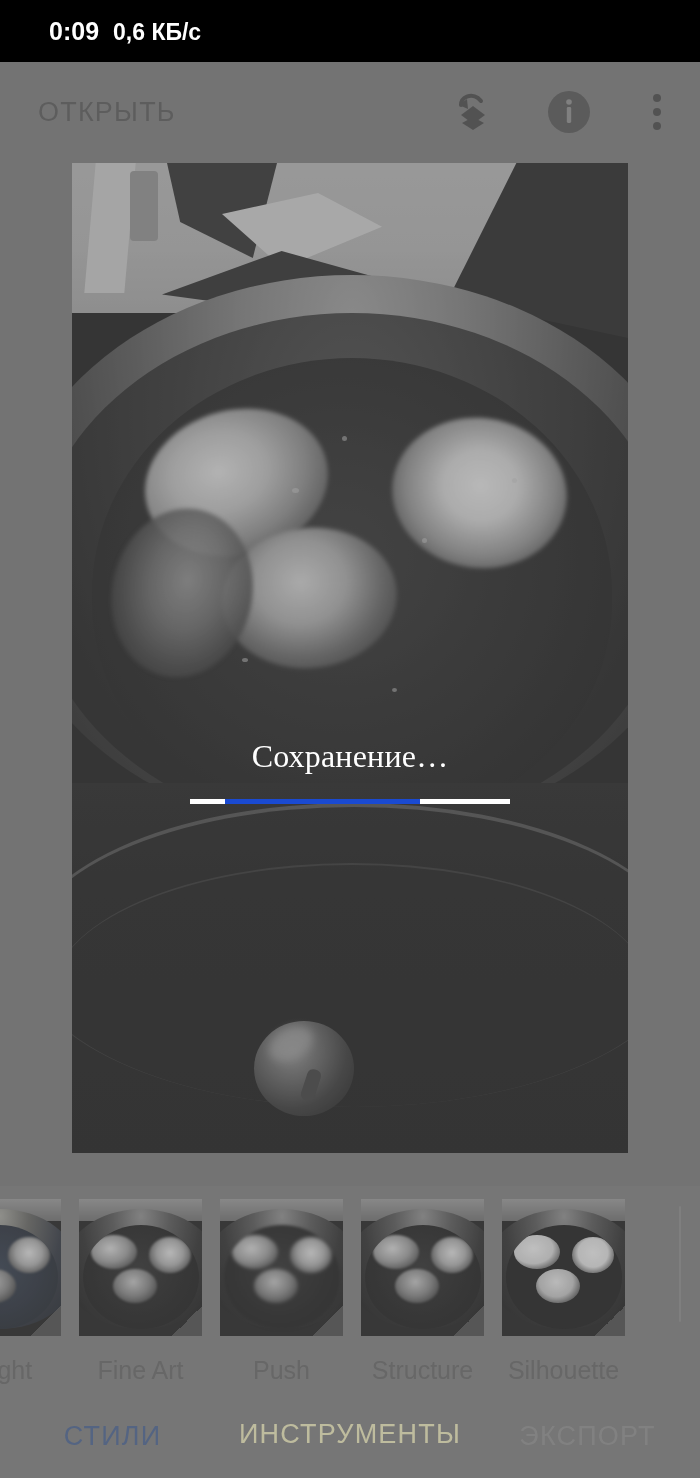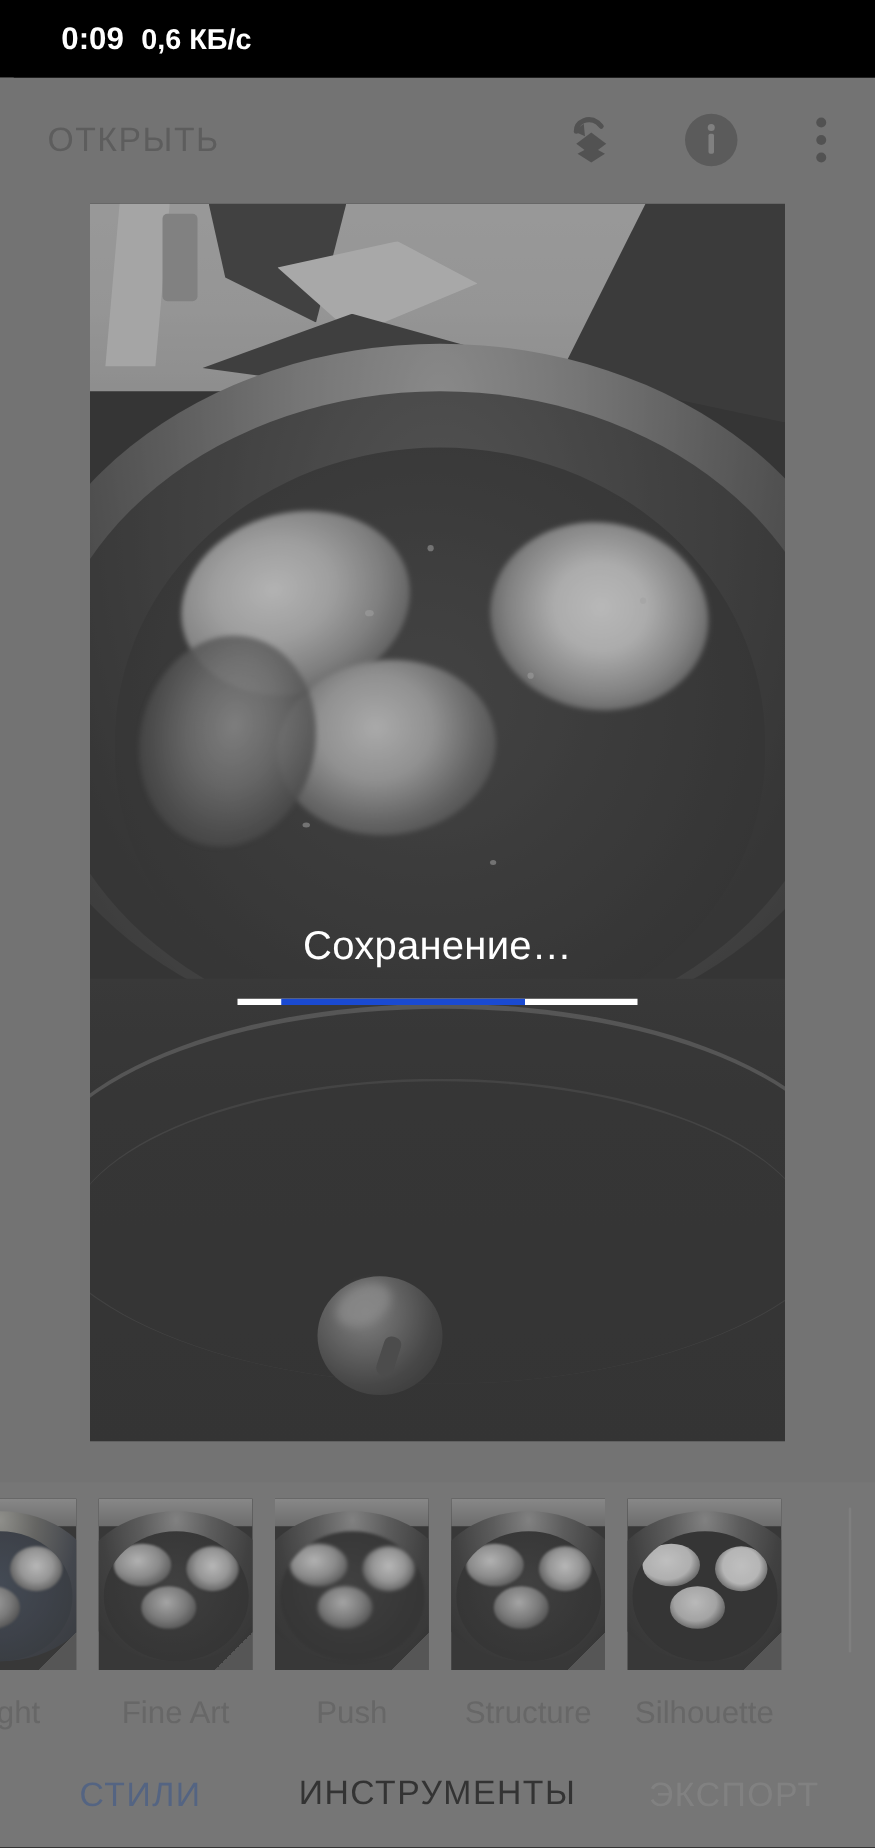--- a/index.html
+++ b/index.html
@@ -170,20 +170,21 @@
     border-radius: 50%;
     background: #3a3a3a;
   }
 
   
   .canvas-area {
     position: absolute;
     top: 100px; left: 0;
     width: 700px;
     height: 1024px;
+    font-family: Liberation Serif, serif;
   }
   .photo {
     position: absolute;
     left: 72px;
     top: 1px;
     width: 556px;
     height: 990px;
     overflow: hidden;
     background: #050505;
   }
@@ -497,21 +498,21 @@
     padding-top: 22px;
     box-sizing: border-box;
   }
   .tab-label {
     font-size: 27px;
     letter-spacing: 1.2px;
     text-align: center;
     line-height: 36px;
   }
   .tab-styles .tab-label   { color: #3c5a91; }
-  .tab-tools  .tab-label   { color: #000000; }
+  .tab-tools  .tab-label   { color: #fef9c3; }
   .tab-export .tab-label   { color: #8f8f8f; }
   .tab-tools { padding-top: 20px; }
   .tab-tools .tab-label { width: 250px; }
 
   
   .scrim {
     position: absolute;
     inset: 0;
     background: rgba(112,112,112,0.45);
     z-index: 15;

